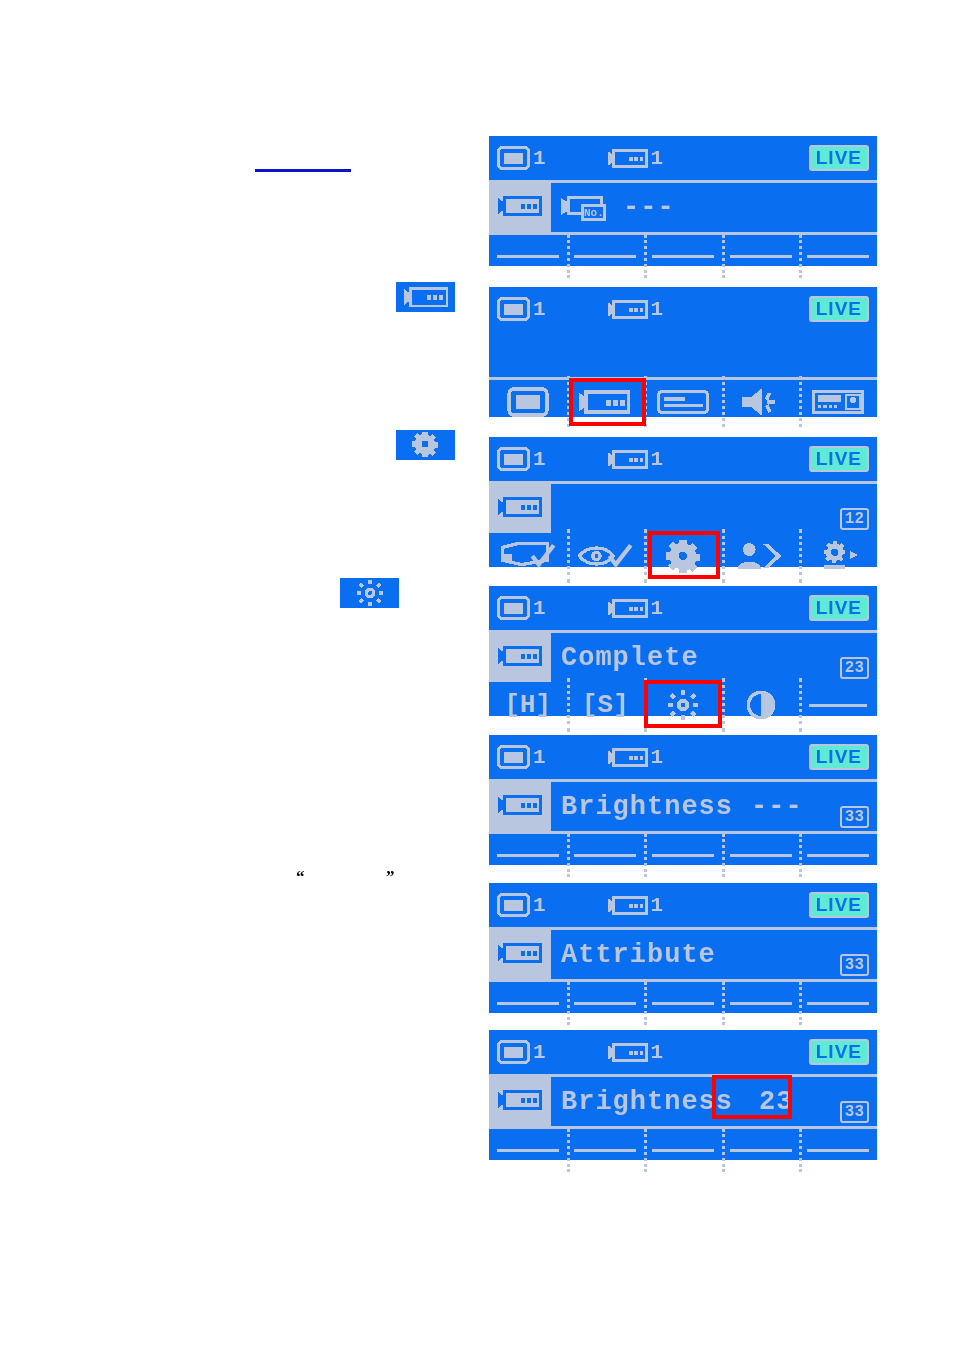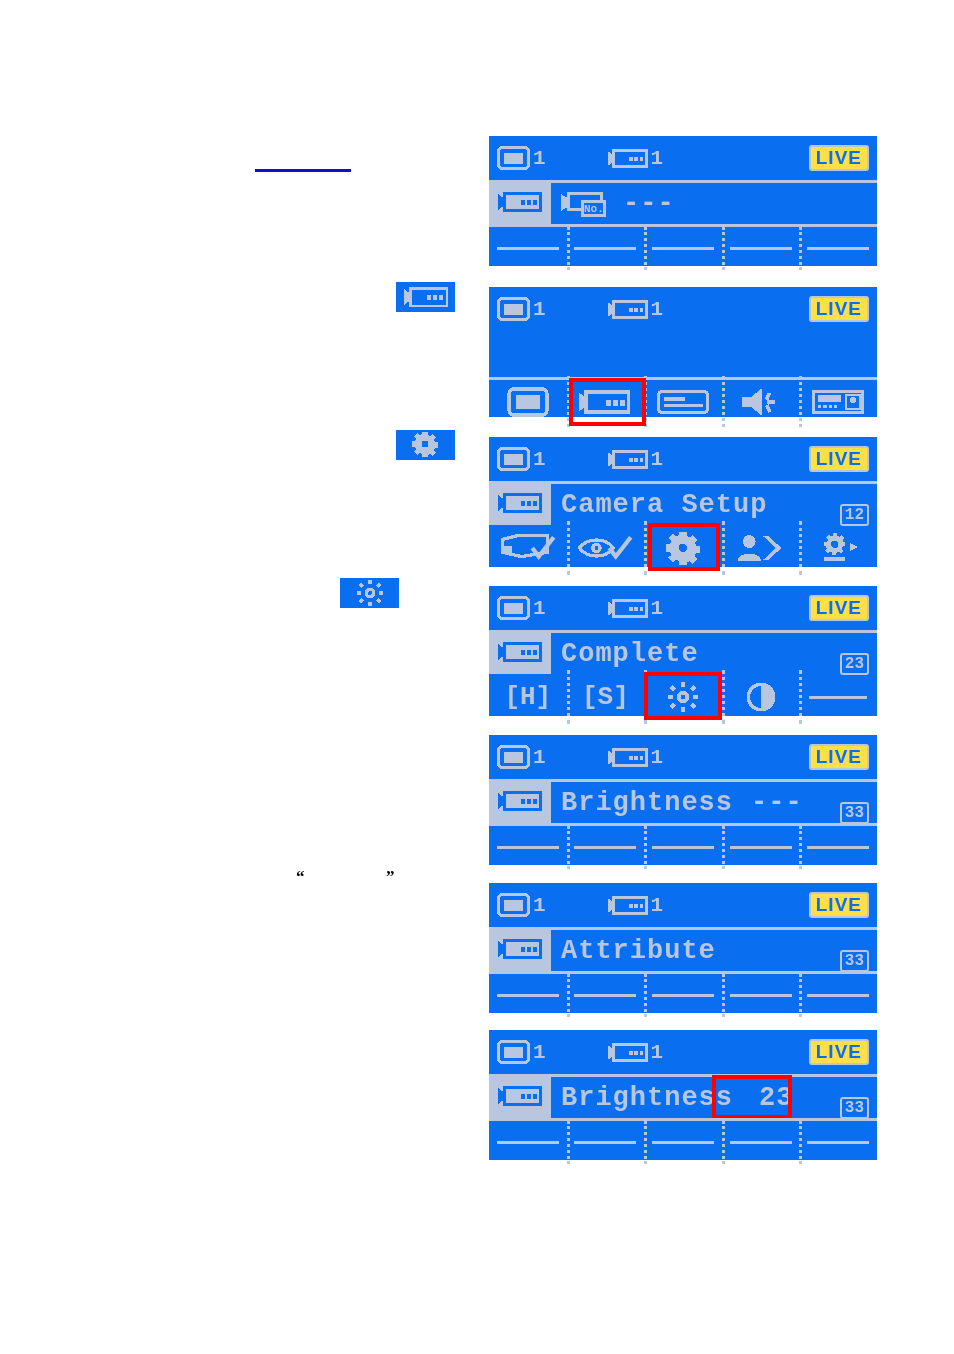--- a/index.html
+++ b/index.html
@@ -39,29 +39,29 @@
 
   
   .row-status{height:44px;display:flex;align-items:center;padding:0 8px;}
   .st-left{display:flex;align-items:center;gap:3px;}
   .st-mid{display:flex;align-items:center;gap:3px;margin-left:62px;}
   .st-num{
     color:#b9c6e0;font-family:"Liberation Mono", monospace;
     font-size:21px;font-weight:bold;letter-spacing:0;
   }
   .st-live{
-    margin-left:auto;color:#0a6ef0;background:#fde047;
+    margin-left:auto;color:#0a6ef0;background:#5eead4;
     font-family:"Liberation Sans", sans-serif;font-weight:bold;
     font-size:19px;letter-spacing:1px;
     padding:1px 5px 2px 5px;border-radius:3px;
     border:2px solid #b9c6e0;line-height:1;
   }
 
   
-  .row-title{height:44px;display:flex;align-items:stretch;}
+  .row-title{height:52px;display:flex;align-items:stretch;}
   .title-tab{
     width:62px;background:#b9c6e0;
     display:flex;align-items:center;justify-content:center;
     flex:0 0 62px;
   }
   .title-body{
     flex:1;display:flex;align-items:center;position:relative;
     padding-left:10px;padding-right:8px;
     border-top:3px solid #b9c6e0;
   }
@@ -329,21 +329,20 @@
       <div class="title-tab">
         <svg class="ic" width="44" height="20" viewBox="0 0 44 20">
           <polygon points="0,2 0,18 7,13 7,7" fill="#0a6ef0"></polygon>
           <rect x="6" y="1.5" width="36" height="17" fill="none" stroke="#0a6ef0" stroke-width="3"></rect>
           <rect x="23" y="8" width="4" height="5" fill="#0a6ef0"></rect>
           <rect x="29" y="8" width="4" height="5" fill="#0a6ef0"></rect>
           <rect x="35" y="8" width="4" height="5" fill="#0a6ef0"></rect>
         </svg>
       </div>
       <div class="title-body">
-        <span class="title-text">Camera Setup</span>
         <span class="title-badge">12</span>
       </div>
     </div>
 
     <div class="osd-row row-menu noborder" style="position:relative;">
       <div class="menu-cell">
         <svg class="ic" width="56" height="30" viewBox="0 0 52 28">
           <polygon points="2,6 18,2 44,2 44,18 20,22 2,18" fill="none" stroke="#b9c6e0" stroke-width="3"></polygon>
           <rect x="4" y="12" width="7" height="7" fill="#b9c6e0"></rect>
           <polyline points="30,14 36,22 50,4" fill="none" stroke="#b9c6e0" stroke-width="4"></polyline>

